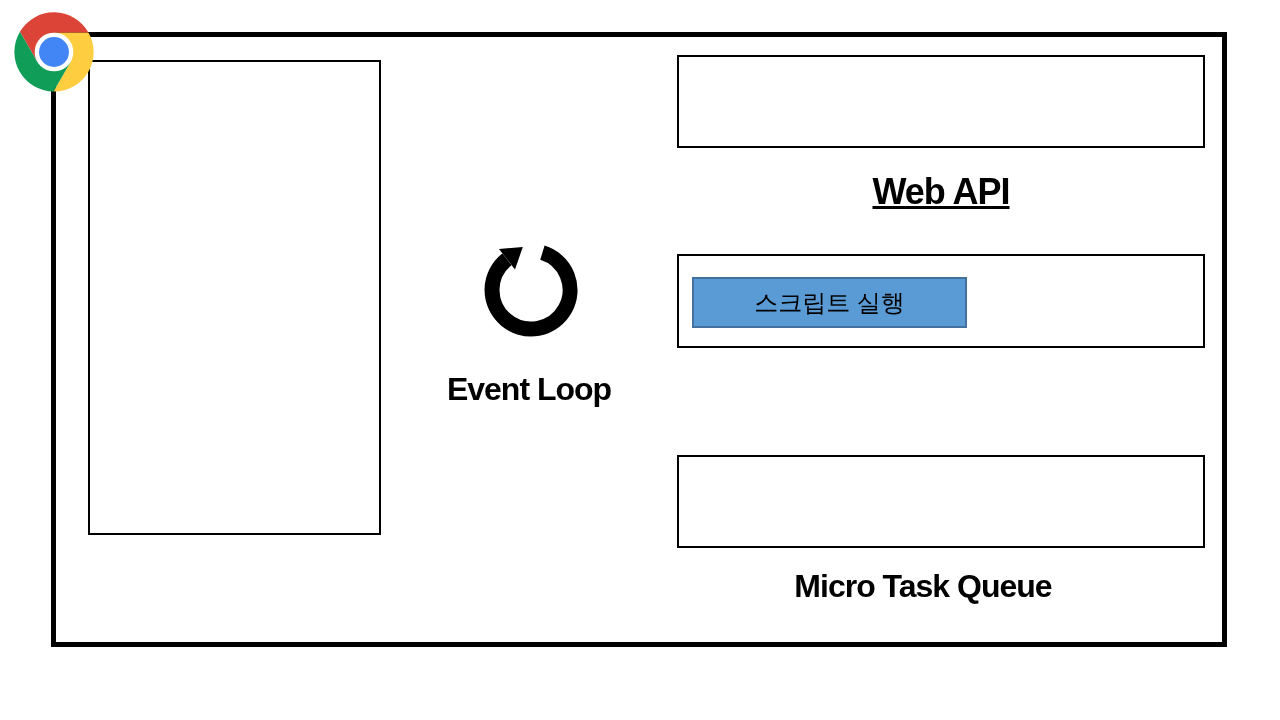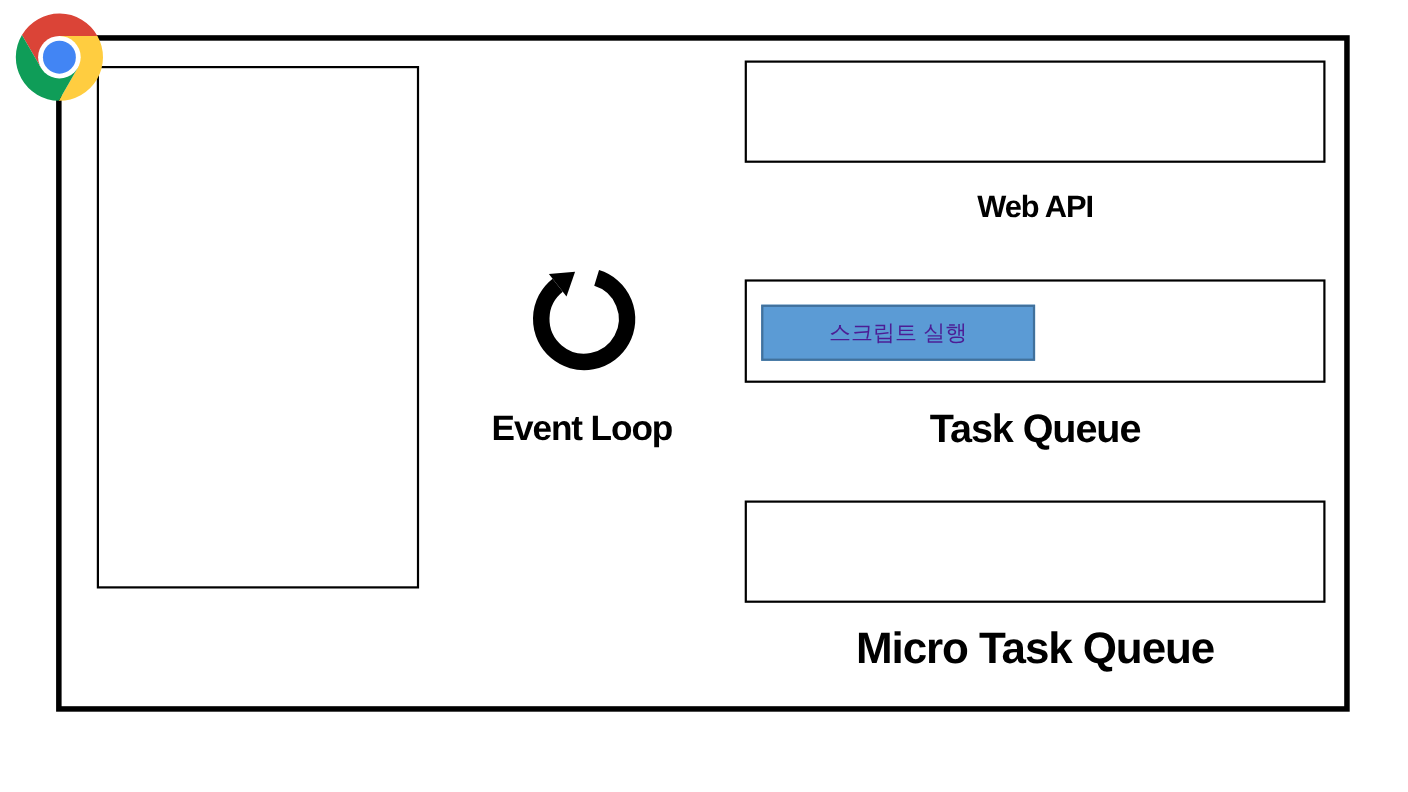--- a/index.html
+++ b/index.html
@@ -34,33 +34,33 @@
   .label {
     position: absolute;
     font-weight: bold;
     text-align: center;
     line-height: 1.0;
     letter-spacing: -1px;
     white-space: nowrap;
   }
   #call-stack-label  { left: 88px;  top: 553px; width: 293px; font-size: 48px; }
   #event-loop-label  { left: 429px; top: 349px; width: 200px; font-size: 32px; margin-top: 24px; }
-  #web-api-label     { left: 677px; top: 174px; width: 528px; font-size: 28px; }
+  #web-api-label     { left: 677px; top: 174px; width: 528px; font-size: 36px; text-decoration: underline; }
   #task-queue-label  { left: 677px; top: 372px; width: 528px; font-size: 36px; }
-  #micro-task-label  { left: 677px; top: 570px; width: 528px; font-size: 40px; }
+  #micro-task-label  { left: 659px; top: 570px; width: 528px; font-size: 32px; }
 
   #script-task {
     position: absolute;
     left: 692px; top: 277px;
-    width: 249px; height: 51px;
+    width: 275px; height: 51px;
     box-sizing: border-box;
     background: #5B9BD5;
     border: 2px solid #41719C;
-    color: #4c1d95;
-    font-size: 20px;
+    color: #000000;
+    font-size: 24px;
     display: flex;
     align-items: center;
     justify-content: center;
   }
   #chrome-logo { position: absolute; left: 10px; top: 8px; width: 88px; height: 88px; }
   #event-loop-icon { position: absolute; left: 481px; top: 240px; width: 100px; height: 100px; }
 </style>
 </head>
 <body>
 
@@ -74,21 +74,20 @@
     <path d="M 11.4 -37.3 A 39 39 0 1 1 -24.0 -30.7" fill="none" stroke="#000" stroke-width="15"></path>
     <polygon points="-8.2,-43 -16,-20.5 -32,-41" fill="#000"></polygon>
   </svg>
   <div id="event-loop-label" class="label">Event Loop</div>
 
   <div id="web-api-box" class="box"></div>
   <div id="web-api-label" class="label">Web API</div>
 
   <div id="task-queue-box" class="box"></div>
   <div id="script-task">스크립트 실행</div>
-  <div id="task-queue-label" class="label">Task Queue</div>
 
   <div id="micro-task-box" class="box"></div>
   <div id="micro-task-label" class="label">Micro Task Queue</div>
 
   <svg id="chrome-logo" viewBox="0 0 100 100">
     <path d="M 11.3 27 A 45 45 0 0 1 89.3 28 L 50 28 L 31 61 Z" fill="#DB4437"></path>
     <path d="M 89.3 28 A 45 45 0 0 1 49.4 95 L 69 61 L 50 28 Z" fill="#FFCD40"></path>
     <path d="M 49.4 95 A 45 45 0 0 1 11.3 27 L 31 61 L 69 61 Z" fill="#0F9D58"></path>
     <circle cx="50" cy="50" r="22" fill="#ffffff"></circle>
     <circle cx="50" cy="50" r="17" fill="#4285F4"></circle>

